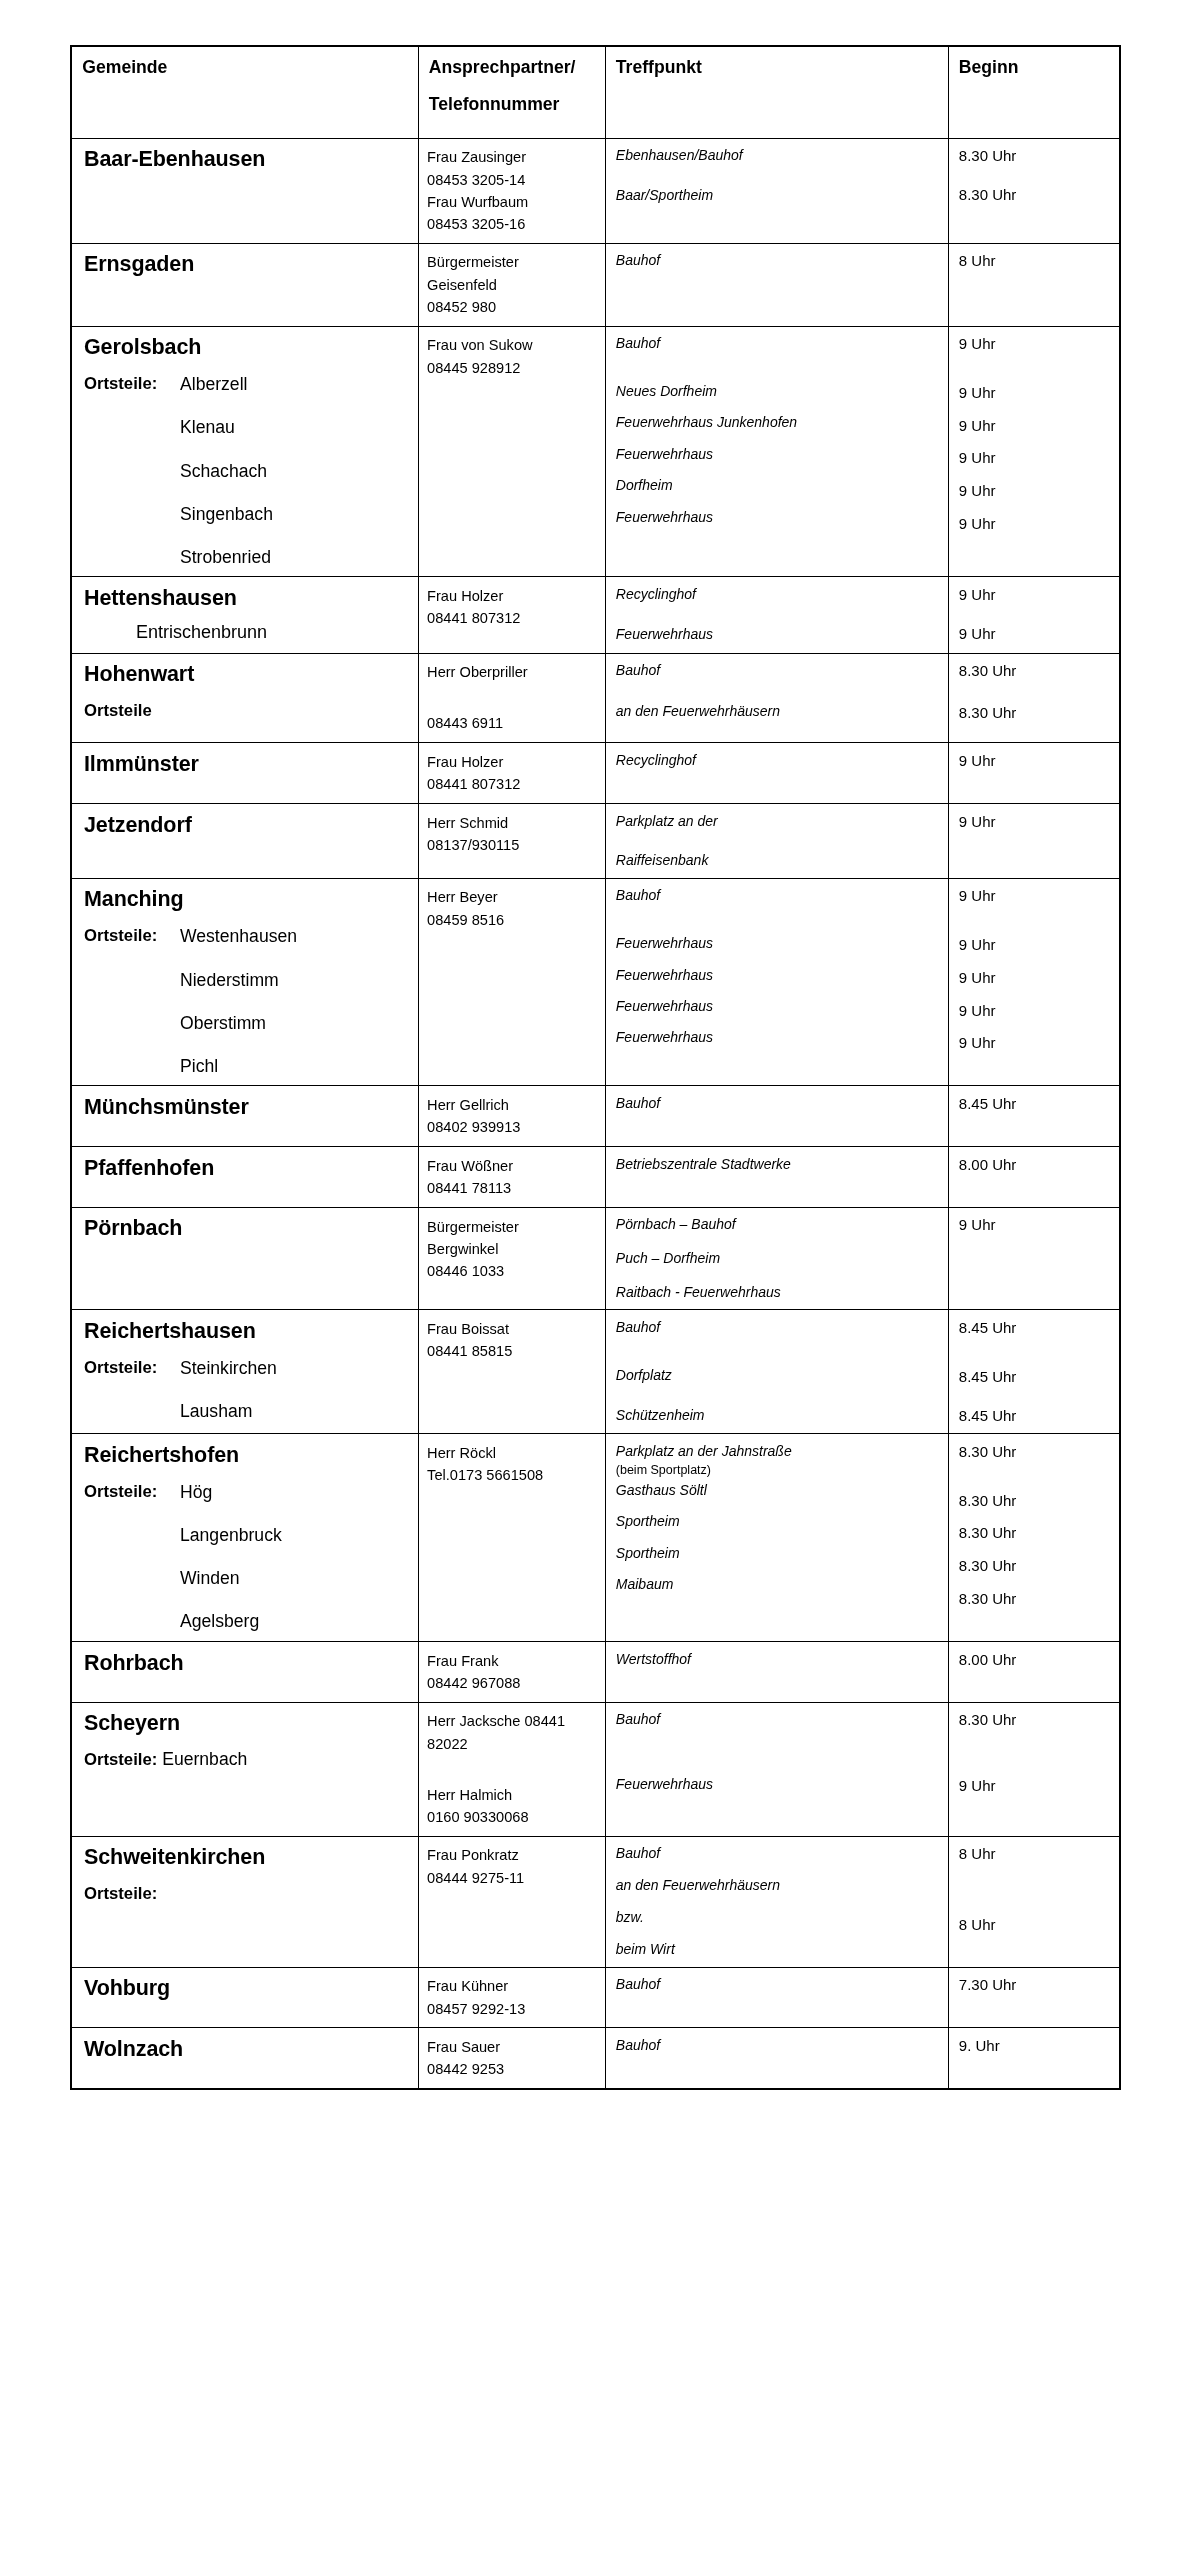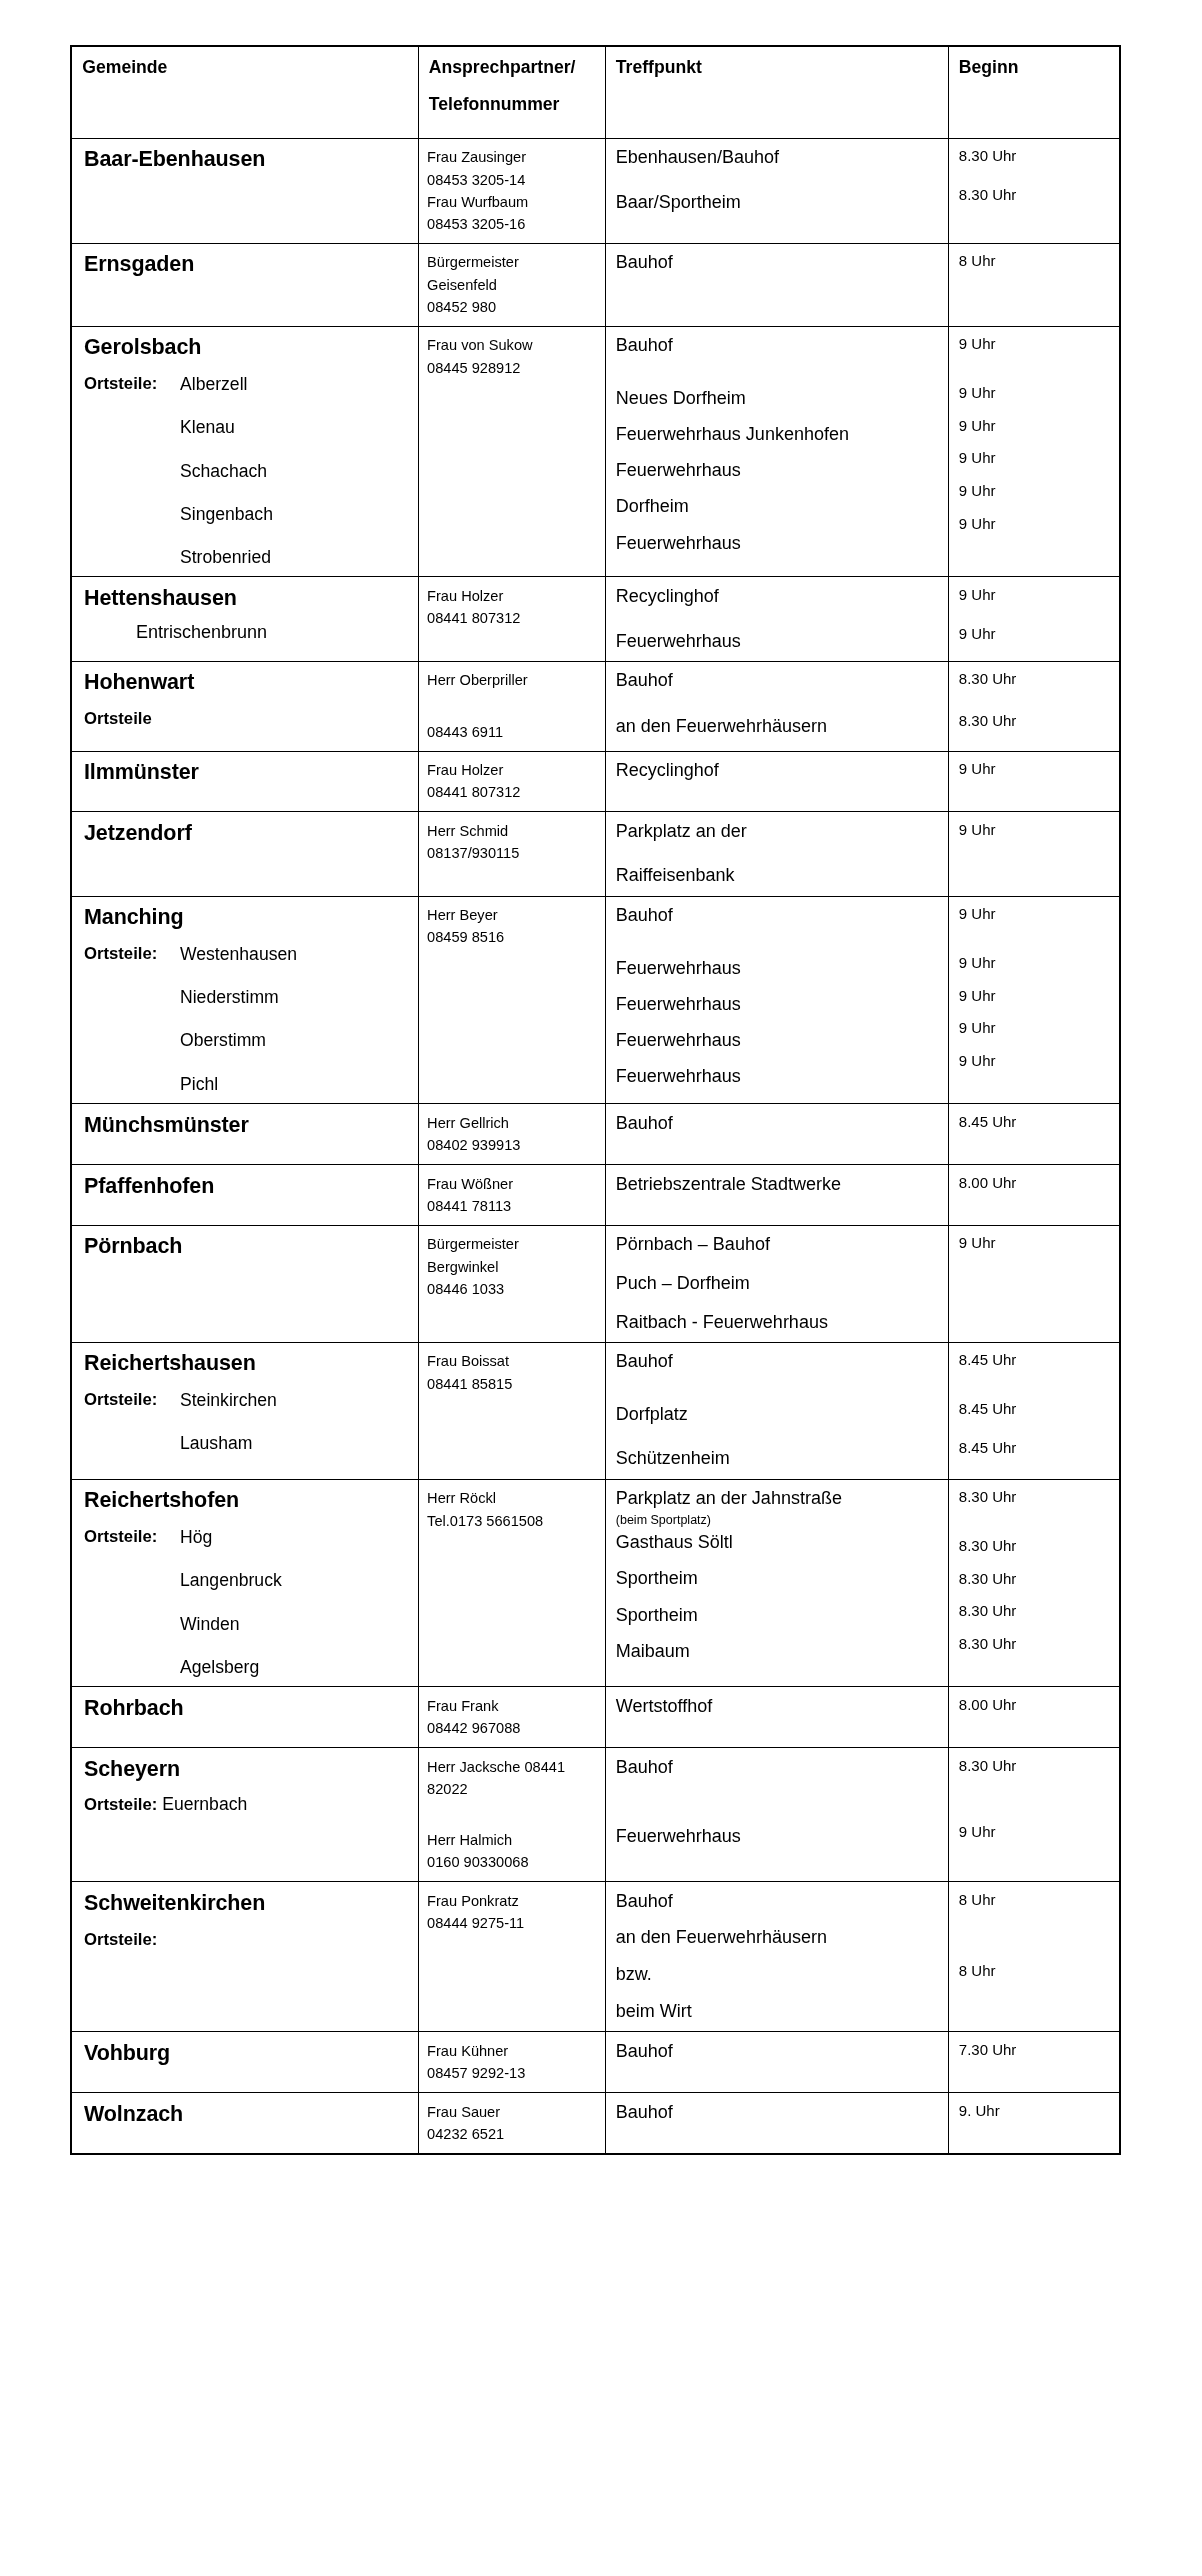--- a/index.html
+++ b/index.html
@@ -107,22 +107,23 @@
   .contact-line {
     font-size: 14.6px;
     line-height: 1.52;
     white-space: nowrap;
   }
   .contact-gap { height: 29px; }
 
   
   .tp-cell { padding: 8.6px 6.9px 8.6px 10.3px; }
   .tp-line {
-    font-size: 18px;
+    font-size: 14px;
     line-height: 1.2;
+    font-style: italic;
   }
   .tp-line + .tp-line { margin-top: 23px; }
   .tp-small {
     font-size: 12.5px;
     line-height: 1.2;
     margin-top: 3.4px;
   }
   .tp-line.tight + .tp-line.tight { margin-top: 14.6px; }
 
   
@@ -684,21 +685,21 @@
         </tr>
         <tr>
           <td>
             <div class="gem-cell">
               <div class="gem-name">Wolnzach</div>
             </div>
           </td>
           <td>
             <div class="contact-cell">
               <div class="contact-line">Frau Sauer</div>
-              <div class="contact-line">04232 6521</div>
+              <div class="contact-line">08442 9253</div>
             </div>
           </td>
           <td>
             <div class="tp-cell">
               <div class="tp-line">Bauhof</div>
             </div>
           </td>
           <td>
             <div class="bg-cell">
               <div class="bg-line">9. Uhr</div>

